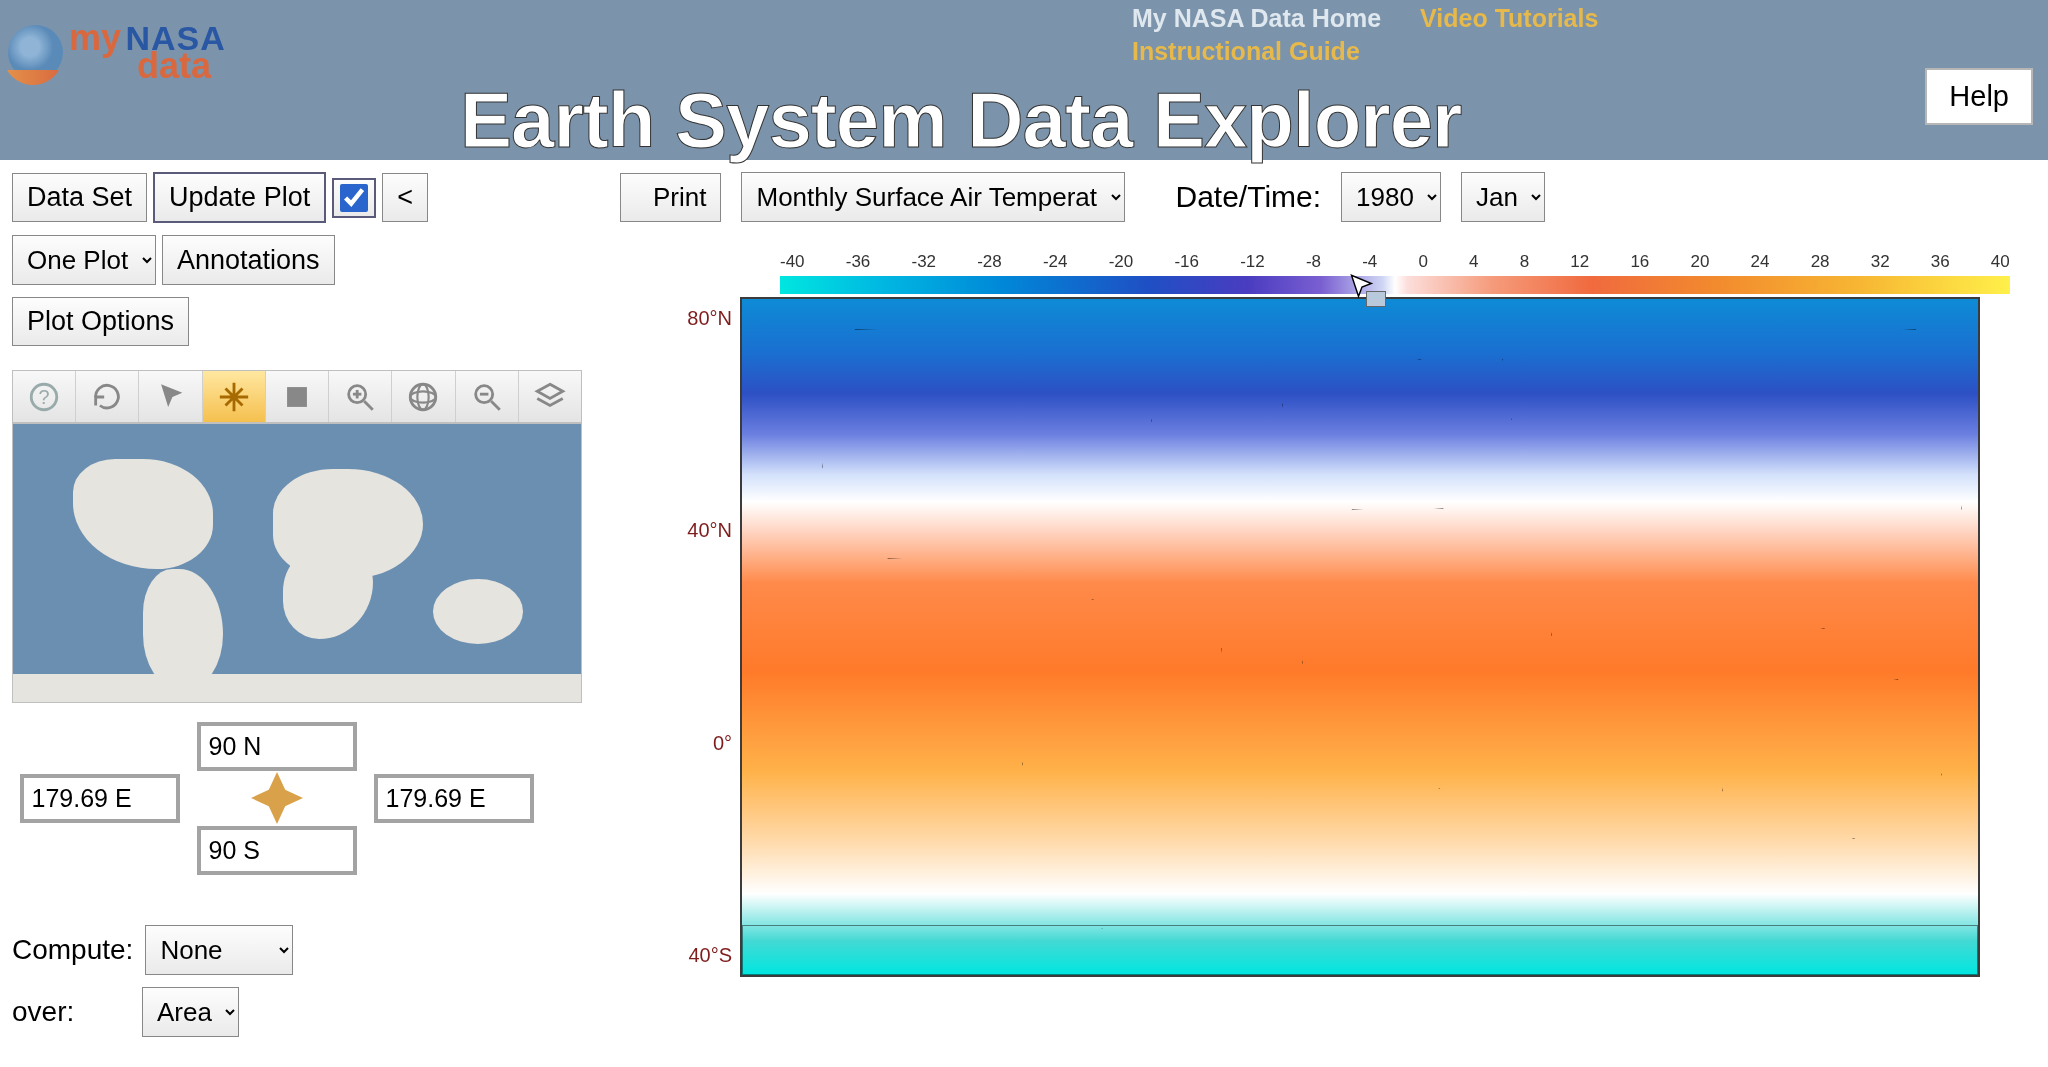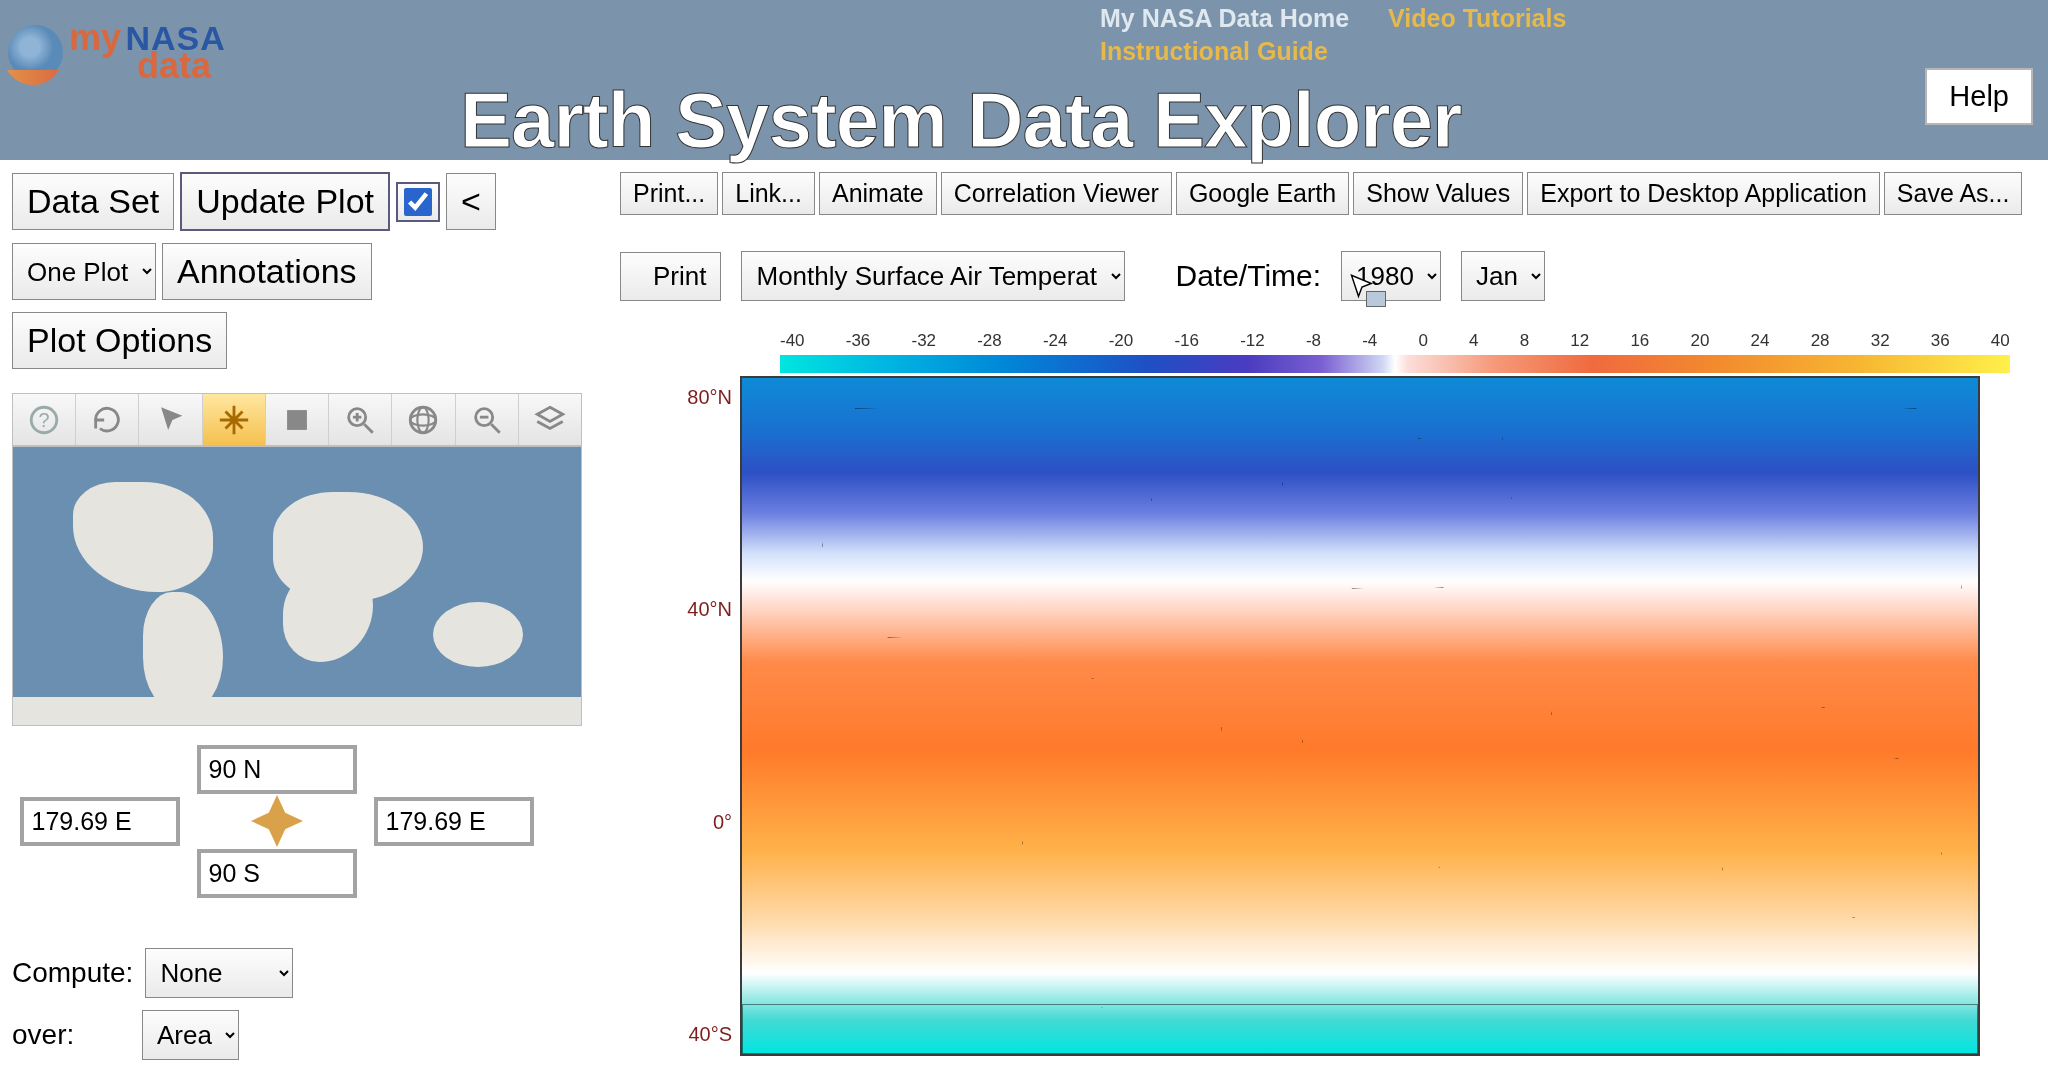--- a/index.html
+++ b/index.html
@@ -5,31 +5,31 @@
   * { box-sizing: border-box; margin: 0; padding: 0; }
   body { font-family: Arial, Helvetica, sans-serif; background: #fff; width: 2048px; height: 1067px; overflow: hidden; }
   .header { background: #7b94ab; height: 160px; position: relative; }
   .logo { position: absolute; left: 8px; top: 22px; display: flex; align-items: center; }
   .logo-icon { width: 55px; height: 55px; background: radial-gradient(circle at 40% 40%, #8fb4d6 20%, #5a8ab8 50%); border-radius: 50%; position: relative; }
   .logo-icon::after { content: ""; position: absolute; bottom: -5px; left: -5px; width: 60px; height: 30px; background: linear-gradient(90deg,#e4934a,#d9683f); border-radius: 0 0 30px 30px; clip-path: polygon(0 50%,100% 50%,100% 100%,0 100%); }
   .logo-text { line-height: 0.9; margin-left: 6px; }
   .logo-my { color: #d9683f; font-size: 36px; font-weight: bold; }
   .logo-nasa { color: #2957a4; font-size: 34px; font-weight: bold; letter-spacing: 1px; }
   .logo-data { color: #d9683f; font-size: 36px; font-weight: bold; display: block; margin-left: 68px; margin-top: -4px; }
-  .nav-links { position: absolute; top: 2px; left: 1100px; font-size: 25px; font-weight: bold; line-height: 1.3; }
+  .nav-links { position: absolute; top: 2px; left: 1132px; font-size: 25px; font-weight: bold; line-height: 1.3; }
   .nav-links a { text-decoration: none; }
   .nl-home { color: #dfe7ef; }
   .nl-video { color: #e6b94a; margin-left: 32px; }
   .nl-inst { color: #e6b94a; display: block; }
   .app-title { position: absolute; left: 460px; top: 75px; color: #fff; font-size: 78px; font-weight: 700; letter-spacing: -1px; -webkit-text-stroke: 1px #333; }
   .help-btn { position: absolute; right: 15px; top: 68px; background: #fff; border: 2px solid #b6b6b6; padding: 10px 22px; font-size: 29px; font-family: inherit; }
   .content { display: flex; }
   .sidebar { width: 600px; padding: 12px 10px 10px 12px; }
   .row1 { display: flex; gap: 6px; align-items: center; margin-bottom: 12px; }
-  .btn { background: linear-gradient(#fdfdfd,#eaeaea); border: 1px solid #888; font-size: 34px; padding: 8px 14px; font-family: inherit; cursor: pointer; }
+  .btn { background: linear-gradient(#fdfdfd,#eaeaea); border: 1px solid #888; font-size: 27px; padding: 8px 14px; font-family: inherit; cursor: pointer; }
   .btn.prominent { border: 2px solid #5a5a7a; }
   .cb-wrap { border: 2px solid #5a5a7a; padding: 4px 6px; display:flex; align-items:center; justify-content:center; background: linear-gradient(#fdfdfd,#eaeaea); }
   .cb-wrap input { width: 28px; height: 28px; accent-color:#2965cc; }
   .sel { background: linear-gradient(#fdfdfd,#eaeaea); border: 1px solid #888; font-size: 26px; padding: 8px 10px; font-family: inherit; }
   .row2 { display: flex; gap: 6px; margin-bottom: 12px; }
   .row3 { margin-bottom: 24px; }
   .toolbar { display: flex; border: 1px solid #bfbfbf; width: 570px; height: 53px; margin-bottom: 0; }
   .toolbar .ticon { flex: 1; border-right: 1px solid #cfcfcf; display:flex; align-items:center; justify-content:center; background: linear-gradient(#f8f8f8,#e4e4e4); cursor:pointer; }
   .toolbar .ticon:last-child { border-right:none; }
   .toolbar .ticon.active { background: linear-gradient(#ffe7a0,#f5c04f); }
@@ -215,30 +215,20 @@
       <select class="sel"><option>None</option></select>
     </div>
     <div class="over-row">
       <span style="width:118px;display:inline-block;">over:</span>
       <select class="sel"><option>Area</option></select>
     </div>
 
   </div>
 
   <div class="main">
-    <div class="action-bar">
-      <button class="btn">Print...</button>
-      <button class="btn">Link...</button>
-      <button class="btn">Animate</button>
-      <button class="btn">Correlation Viewer</button>
-      <button class="btn">Google Earth</button>
-      <button class="btn">Show Values</button>
-      <button class="btn">Export to Desktop Application</button>
-      <button class="btn">Save As...</button>
-    </div>
 
     <div class="controls-row">
       <button class="btn">Print</button>
       <select class="sel dataset"><option>Monthly Surface Air Temperature</option></select>
       <span class="dt-label">Date/Time:</span>
       <select class="sel"><option>1980</option></select>
       <select class="sel"><option>Jan</option></select>
     </div>
 
     <div class="plot">

